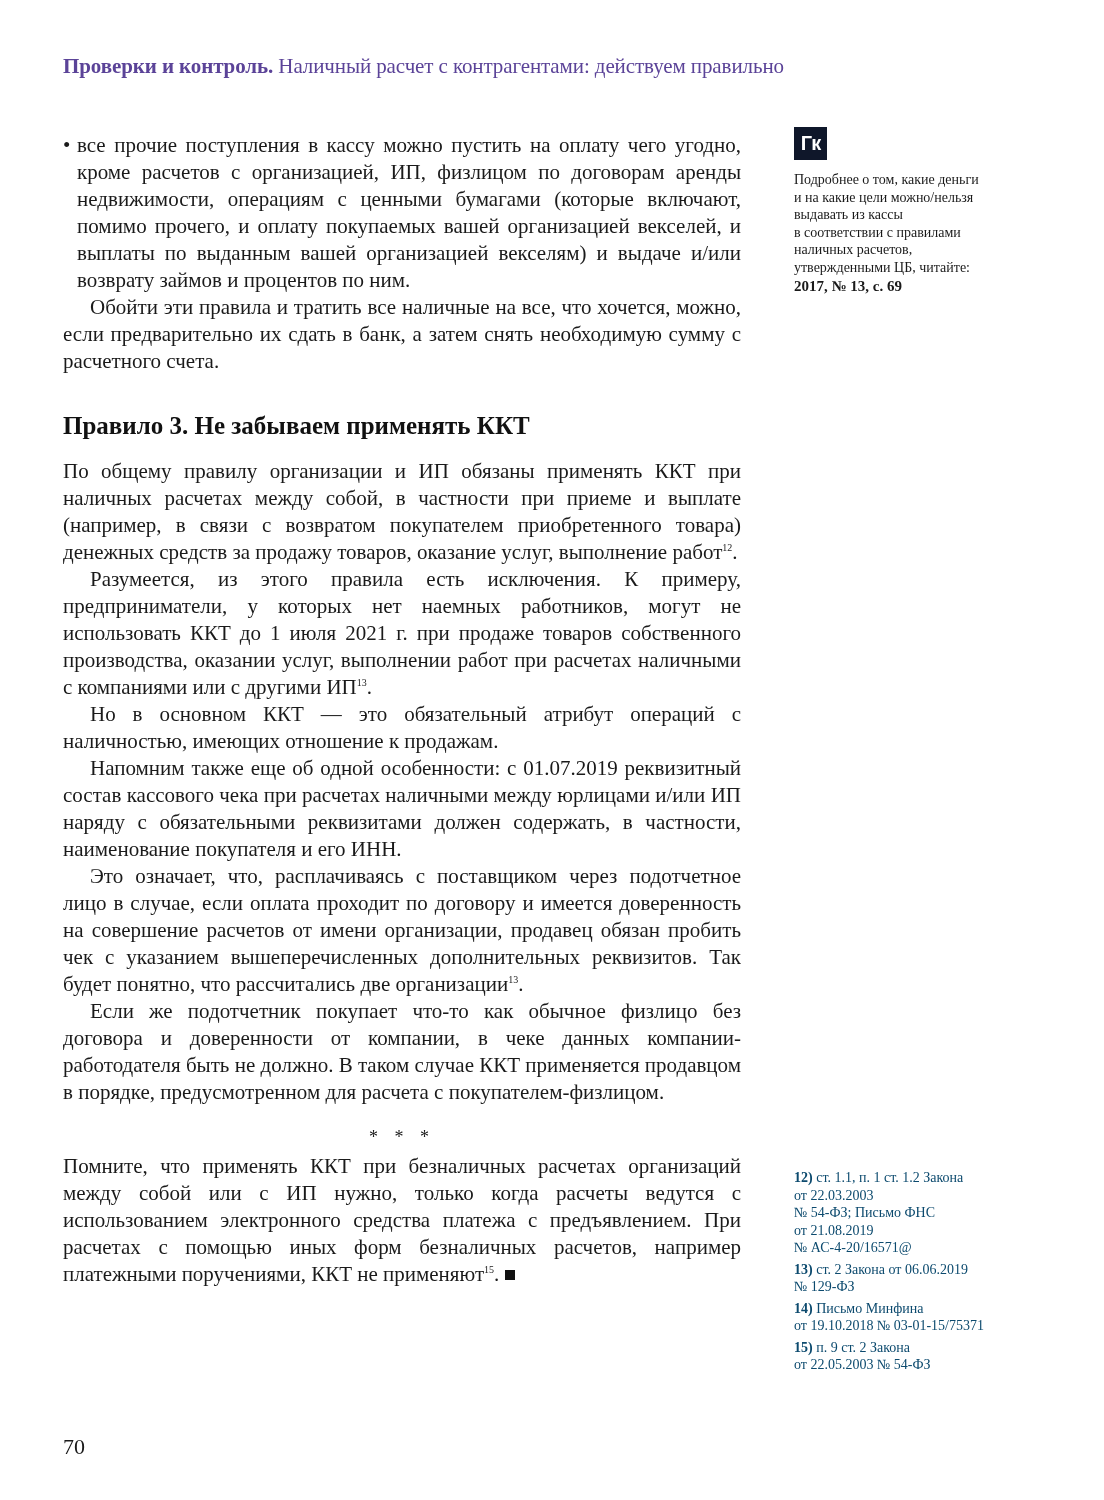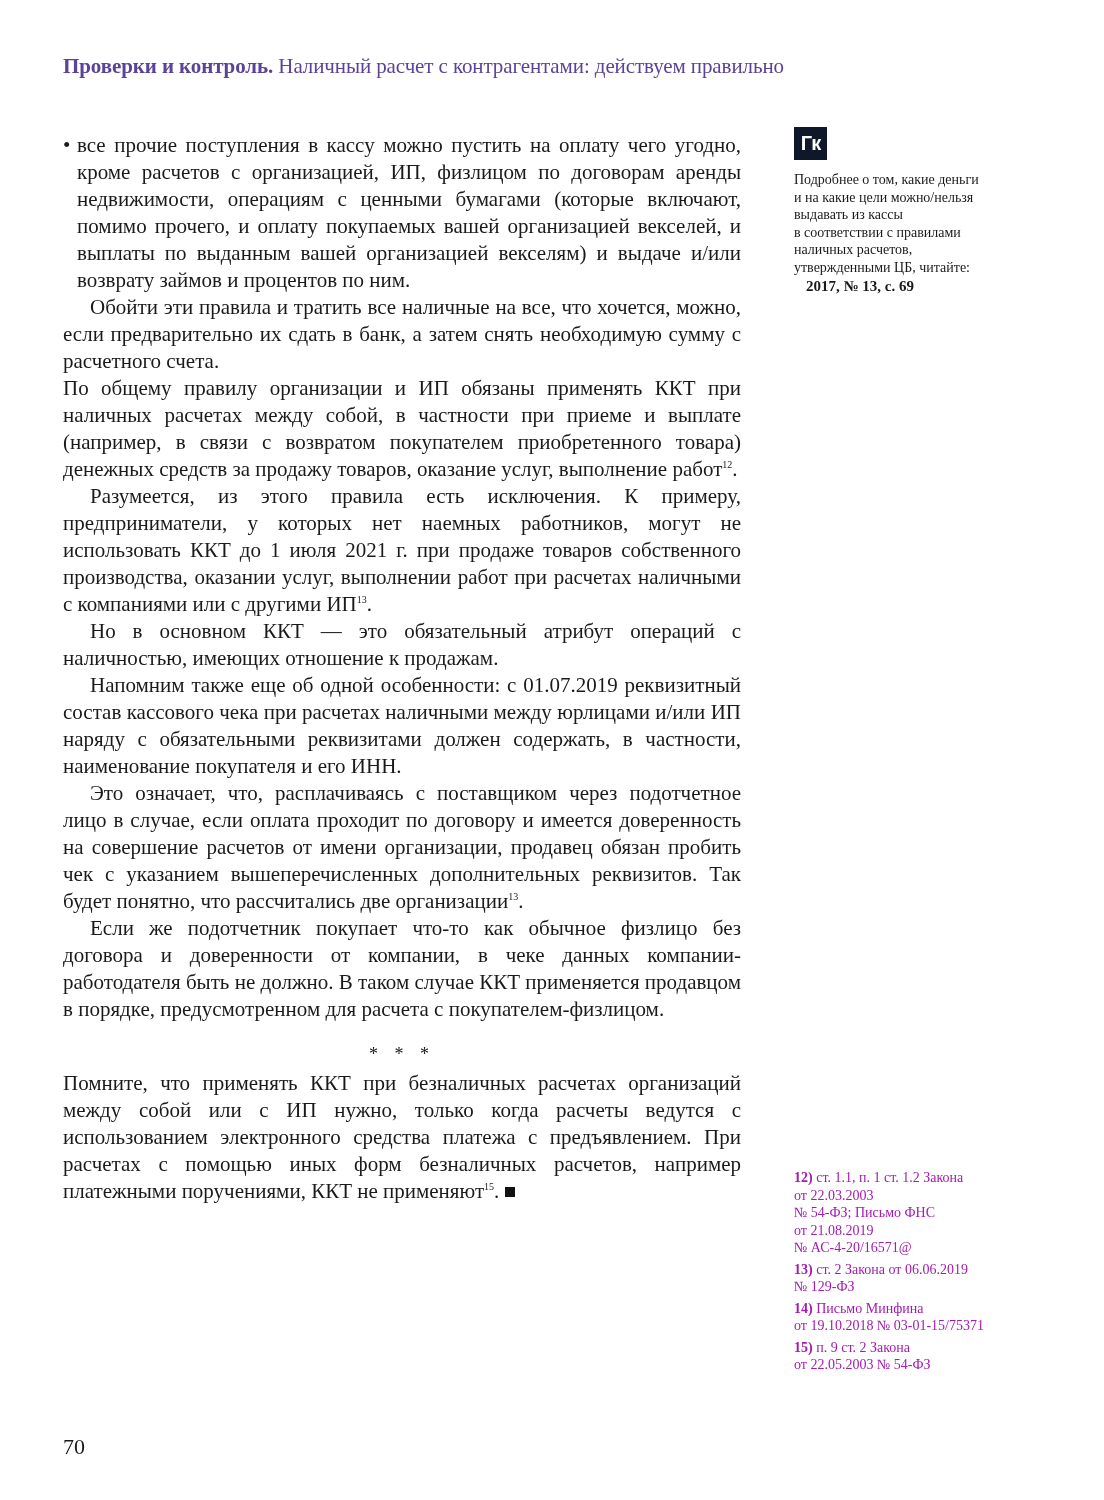--- a/index.html
+++ b/index.html
@@ -33,26 +33,26 @@
       position: absolute; left: 794px; top: 127px; width: 230px;
       font-family: "Liberation Serif", "DejaVu Serif", serif;
       font-size: 14px; line-height: 17.5px; color: #1a1a1a;
     }
     .gk-logo {
       width: 33px; height: 33px; background: #0f172a; color: #fff;
       font-family: "Liberation Sans", "DejaVu Sans", sans-serif; font-weight: bold;
       font-size: 20px; line-height: 33px; text-align: center; margin-bottom: 11px;
       letter-spacing: -1px;
     }
-    .sidebar .ref { font-weight: bold; font-size: 15px; margin-top: 2px; margin-left: 12px; }
+    .sidebar .ref { font-weight: bold; font-size: 15px; margin-top: 2px; }
     .sidebar .line { display: block; }
     .footnotes {
       position: absolute; left: 794px; top: 1169px; width: 240px;
       font-family: "Liberation Serif", "DejaVu Serif", serif;
-      font-size: 14px; line-height: 17.5px; color: #a21caf;
+      font-size: 14px; line-height: 17.5px; color: #0c4a6e;
     }
     .fn { margin-bottom: 4px; }
     .fn .num { font-weight: bold; }
     .fn .line { display: block; }
     .page-number {
       position: absolute; left: 63px; top: 1434px;
       font-family: "Liberation Serif", "DejaVu Serif", serif;
       font-size: 22px; color: #1a1a1a;
     }
   </style>
@@ -66,20 +66,21 @@
     <span>Наличный расчет с контрагентами: действуем правильно</span>
   </div>
 
   <div class="main">
     <p class="bullet">
       <span class="dot">•</span>
       <span>все прочие поступления в кассу можно пустить на оплату чего угодно, кроме расчетов с организацией, ИП, физлицом по договорам аренды недвижимости, операциям с ценными бумагами (которые включают, помимо прочего, и оплату покупаемых вашей организацией векселей, и выплаты по выданным вашей организацией векселям) и выдаче и/или возврату займов и процентов по ним.</span>
     </p>
     <p class="indent">Обойти эти правила и тратить все наличные на все, что хочется, можно, если предварительно их сдать в банк, а затем снять необходимую сумму с расчетного счета.</p>
 
+    <h2 class="rule-heading">Правило 3. Не забываем применять ККТ</h2>
 
     <p><span>По общему правилу организации и ИП обязаны применять ККТ при наличных расчетах между собой, в частности при приеме и выплате (например, в связи с возвратом покупателем приобретенного товара) денежных средств за продажу товаров, оказание услуг, выполнение работ</span><sup>12</sup>.</p>
     <p class="indent"><span>Разумеется, из этого правила есть исключения. К примеру, предприниматели, у которых нет наемных работников, могут не использовать ККТ до 1 июля 2021 г. при продаже товаров собственного производства, оказании услуг, выполнении работ при расчетах наличными с компаниями или с другими ИП</span><sup>13</sup>.</p>
     <p class="indent">Но в основном ККТ — это обязательный атрибут операций с наличностью, имеющих отношение к продажам.</p>
     <p class="indent">Напомним также еще об одной особенности: с 01.07.2019 реквизитный состав кассового чека при расчетах наличными между юрлицами и/или ИП наряду с обязательными реквизитами должен содержать, в частности, наименование покупателя и его ИНН.</p>
     <p class="indent"><span>Это означает, что, расплачиваясь с поставщиком через подотчетное лицо в случае, если оплата проходит по договору и имеется доверенность на совершение расчетов от имени организации, продавец обязан пробить чек с указанием вышеперечисленных дополнительных реквизитов. Так будет понятно, что рассчитались две организации</span><sup>13</sup>.</p>
     <p class="indent">Если же подотчетник покупает что-то как обычное физлицо без договора и доверенности от компании, в чеке данных компании-работодателя быть не должно. В таком случае ККТ применяется продавцом в порядке, предусмотренном для расчета с покупателем-физлицом.</p>
 
     <div class="stars">* * *</div>
 

